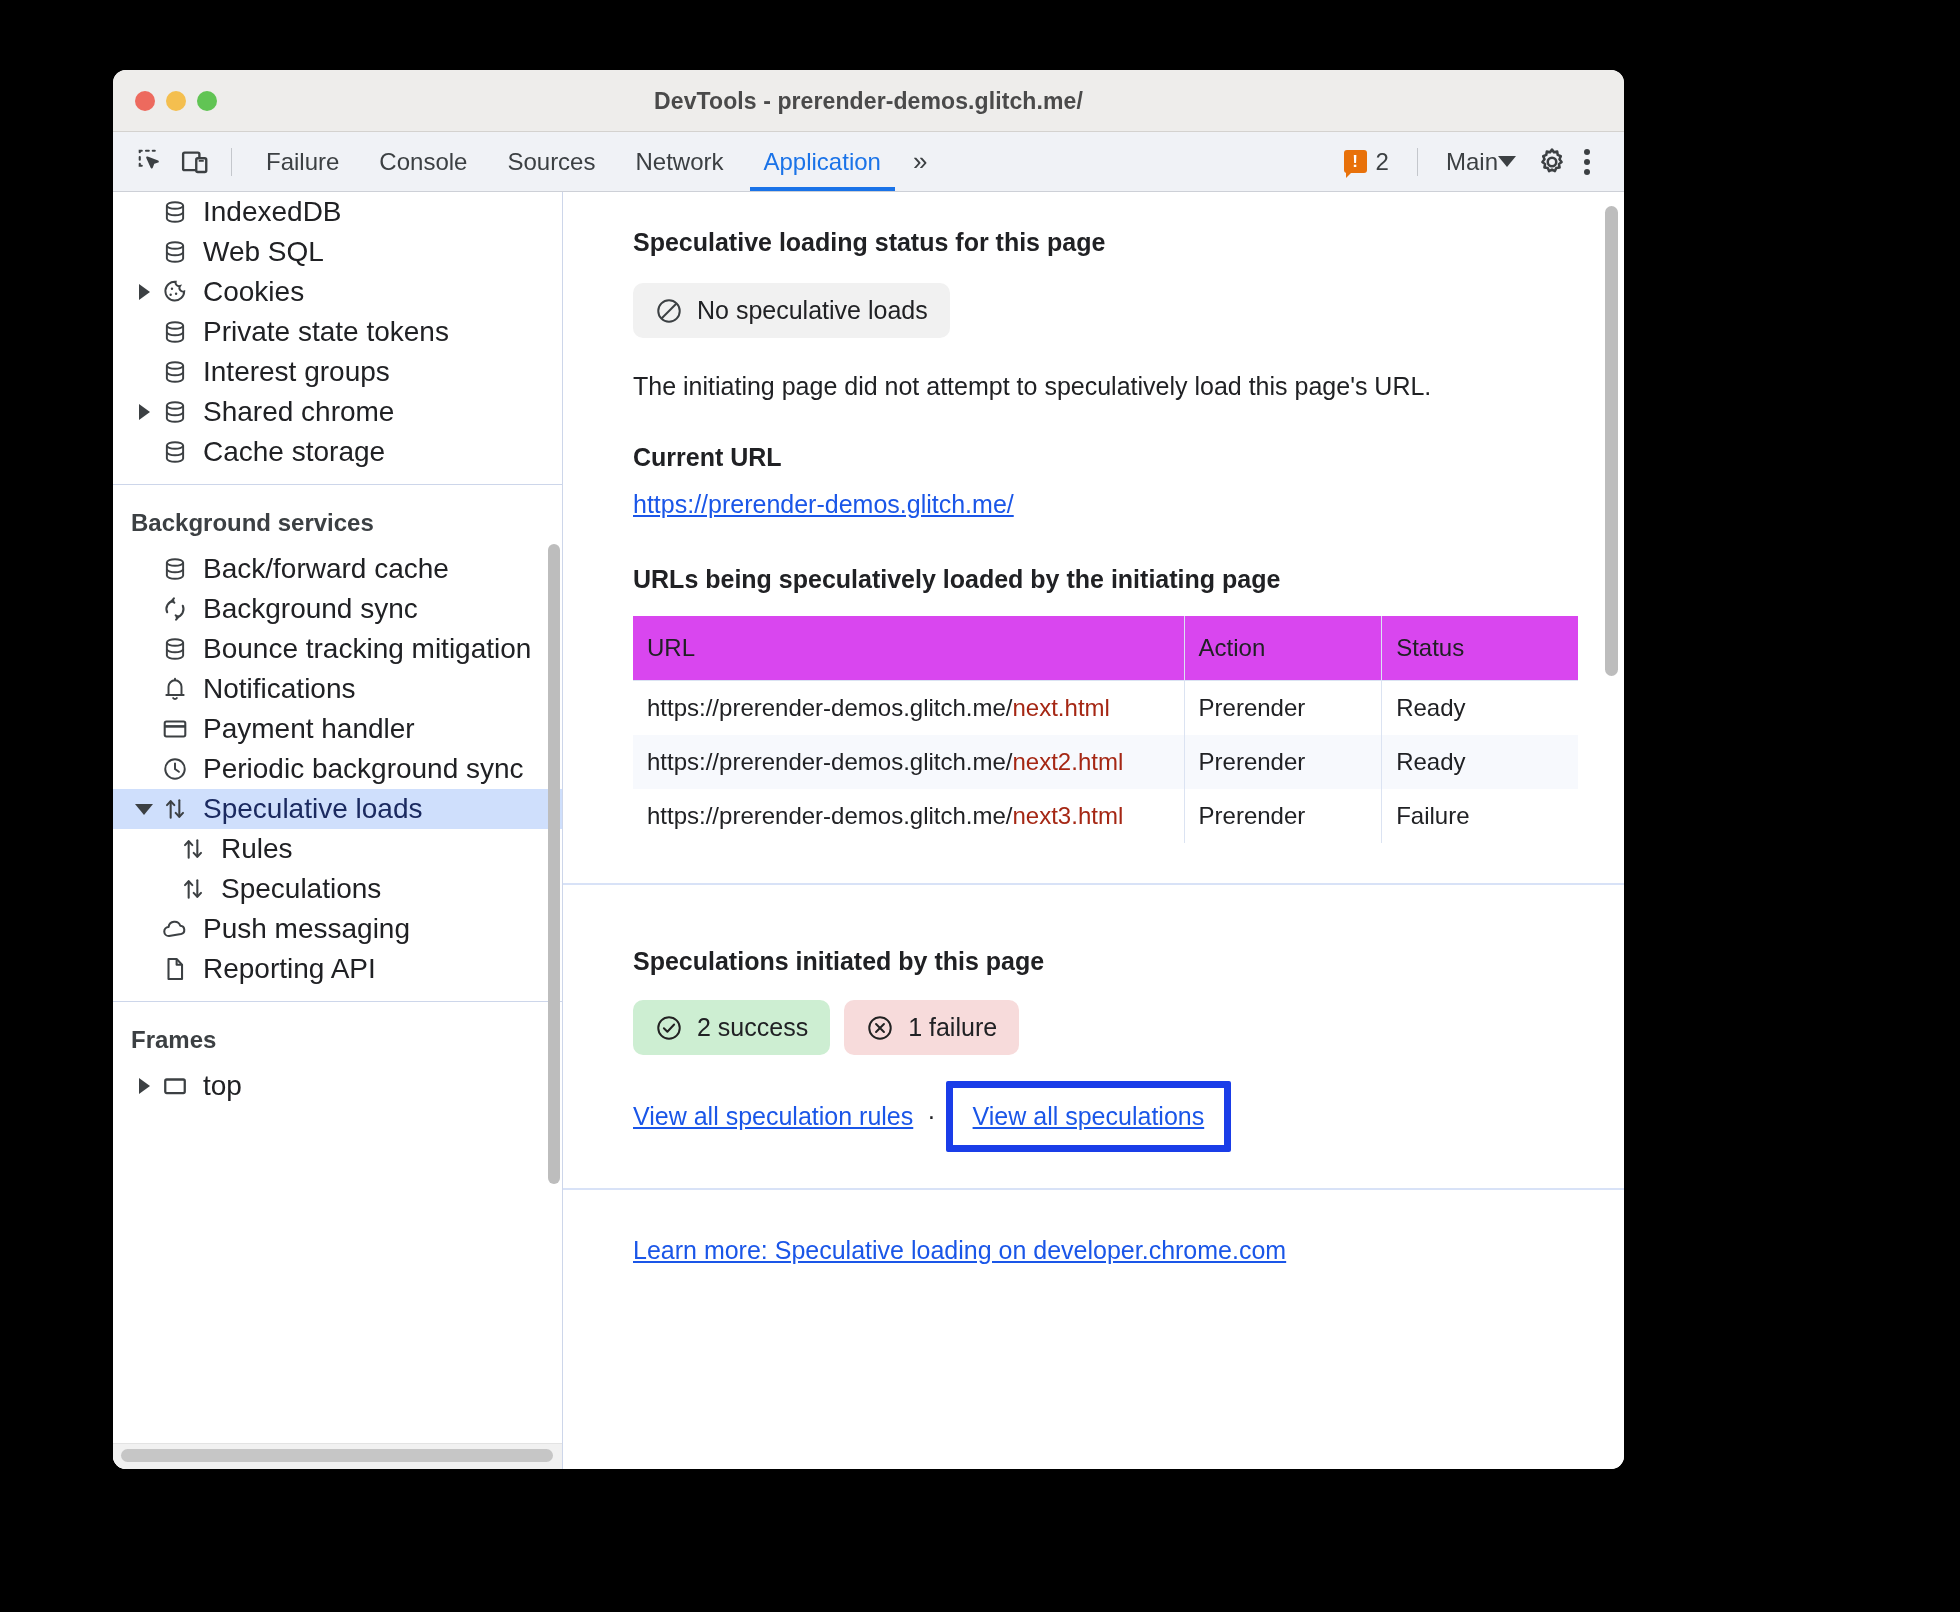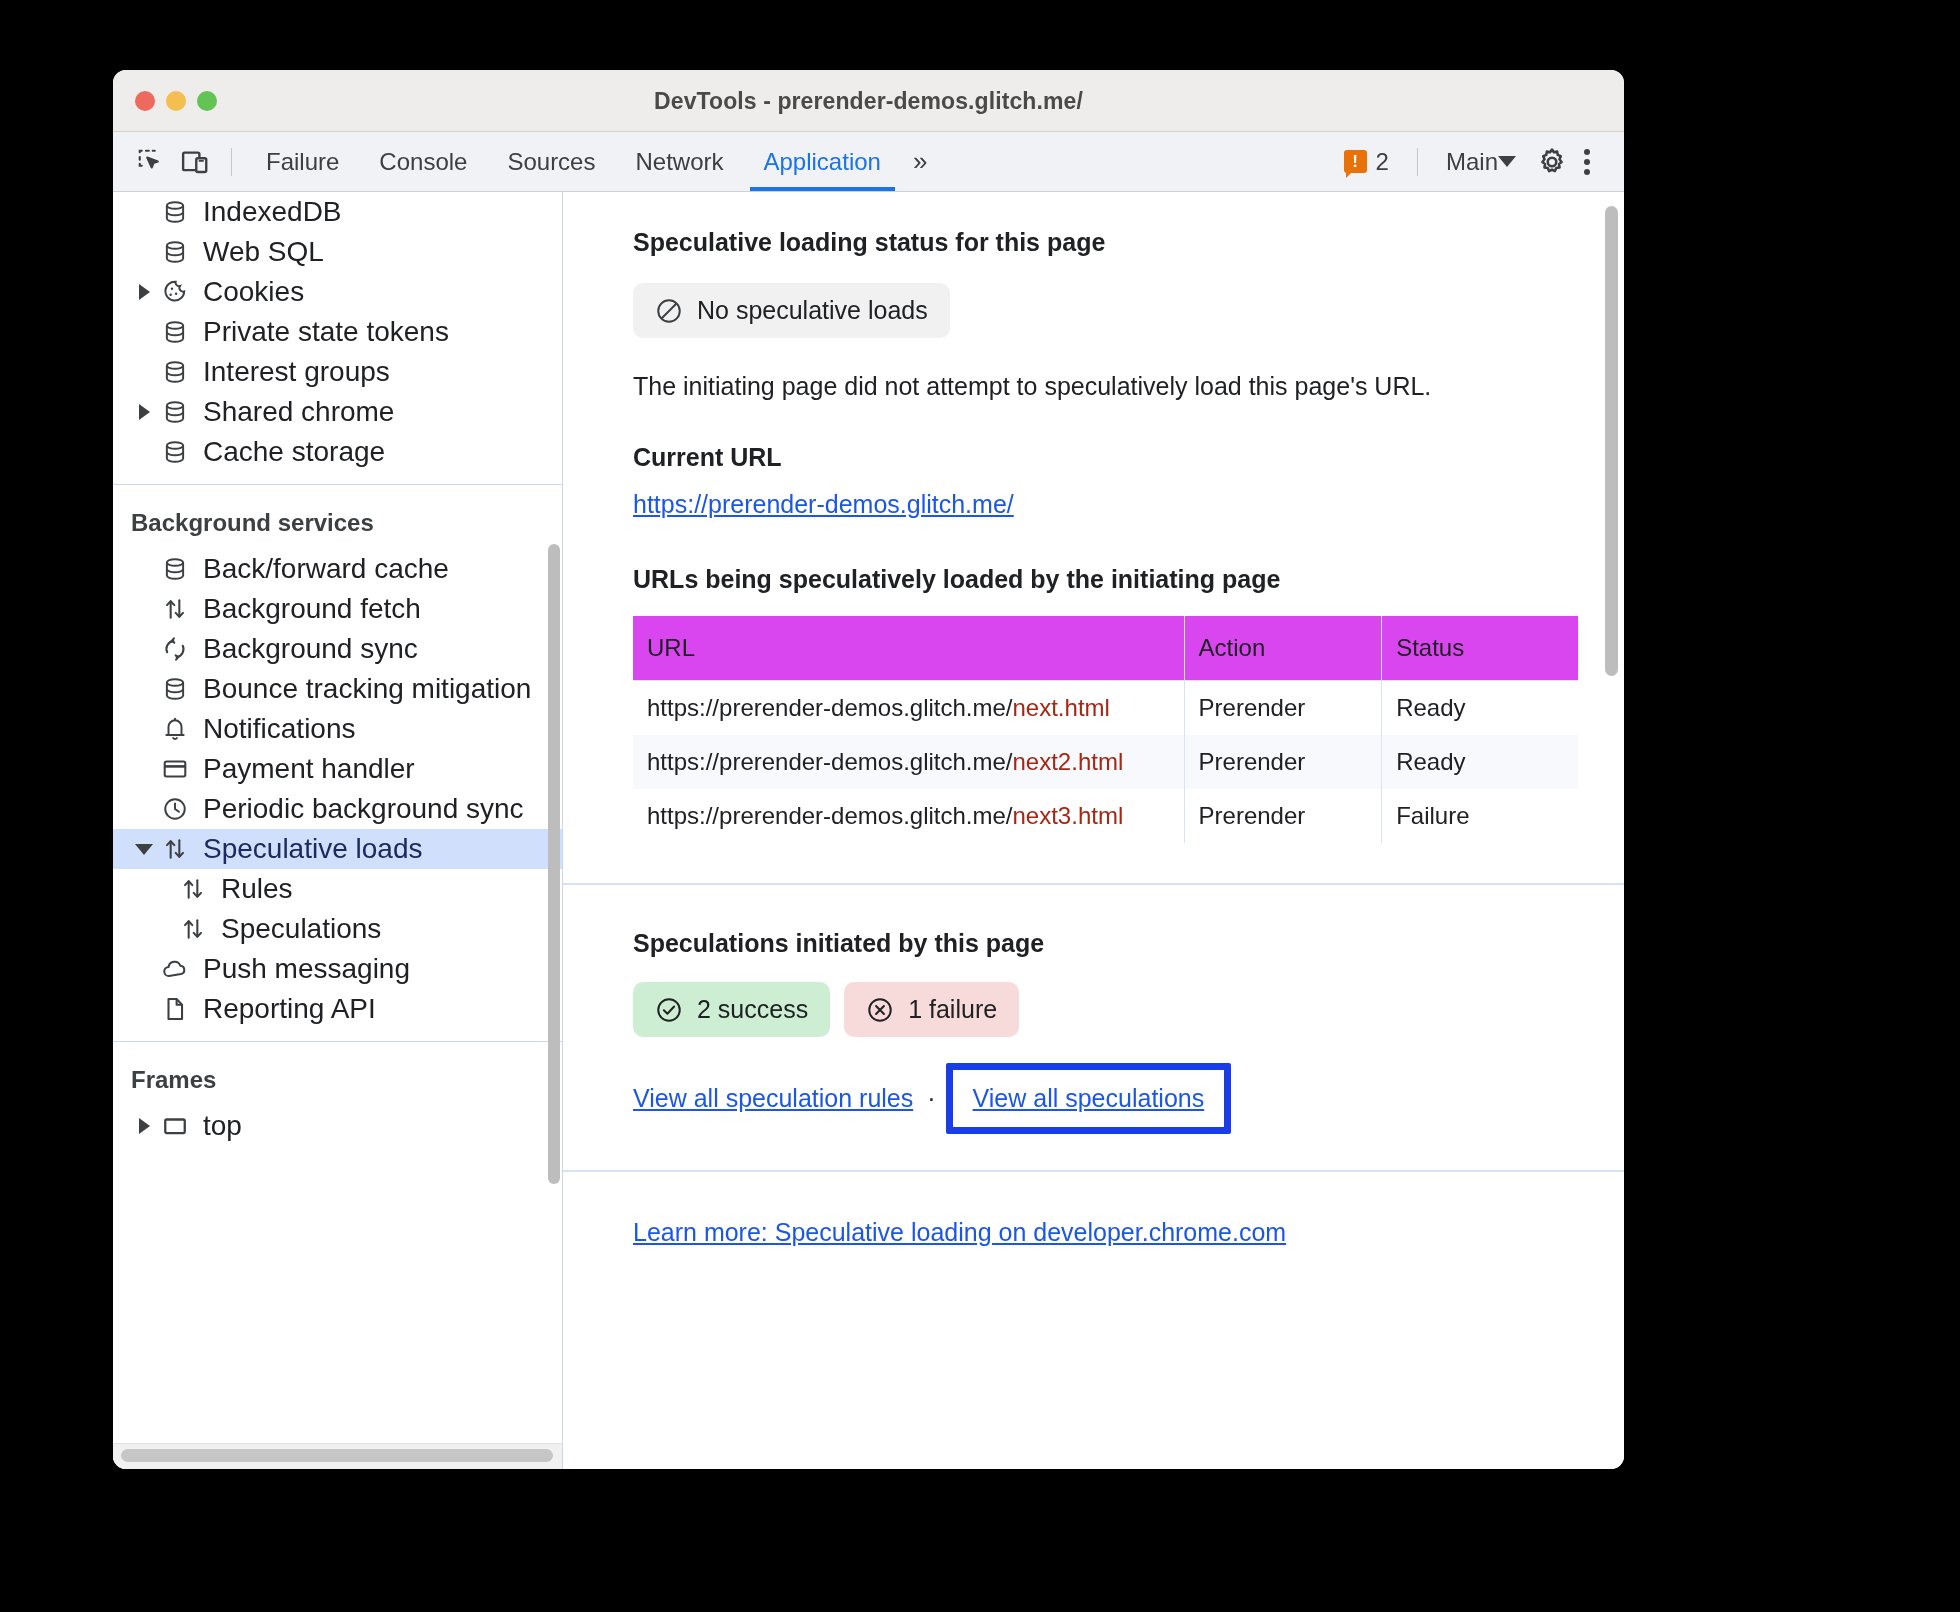--- a/index.html
+++ b/index.html
@@ -498,32 +498,20 @@
           <span class="sb-ico">
             <svg width="26" height="26" viewBox="0 0 24 24" fill="none" stroke="currentColor" stroke-width="1.8">
               <ellipse cx="12" cy="6" rx="7.5" ry="3"></ellipse>
                 <path d="M4.5 6v12c0 1.7 3.4 3 7.5 3s7.5-1.3 7.5-3V6"></path>
               <path d="M4.5 12c0 1.7 3.4 3 7.5 3s7.5-1.3 7.5-3"></path>
             </svg>
           </span>
           <span class="sb-label">Back/forward cache</span>
         </div>
 
-        <div class="sb-item indent-1">
-          <span class="sb-twisty"></span>
-          <span class="sb-ico">
-            <svg width="26" height="26" viewBox="0 0 24 24" fill="none" stroke="currentColor" stroke-width="1.9" stroke-linecap="round" stroke-linejoin="round">
-              <path d="M8 20V5"></path>
-                <path d="M4.6 8.4L8 4.8l3.4 3.6"></path>
-              <path d="M16 4v15"></path>
-                <path d="M12.6 15.6L16 19.2l3.4-3.6"></path>
-            </svg>
-          </span>
-          <span class="sb-label">Background fetch</span>
-        </div>
 
         <div class="sb-item indent-1">
           <span class="sb-twisty"></span>
           <span class="sb-ico">
             <svg width="26" height="26" viewBox="0 0 24 24" fill="none" stroke="currentColor" stroke-width="1.9" stroke-linecap="round" stroke-linejoin="round">
               <path d="M10.5 4.5A7.5 7.5 0 004.8 15"></path>
                 <path d="M11 2.2L9 4.6l2.4 1.6"></path>
               <path d="M13.5 19.5A7.5 7.5 0 0019.2 9"></path>
                 <path d="M13 21.8l2-2.4-2.4-1.6"></path>
             </svg>
@@ -714,21 +702,21 @@
                 <td class="col-url"><span>https://prerender-demos.glitch.me/</span><span class="url-tail">next3.html</span></td>
                 <td class="col-action">Prerender</td>
                 <td class="col-status">Failure</td>
               </tr>
             </tbody>
           </table>
         </div>
 
         <div class="sec-divider"></div>
 
-        <div class="section" style="padding-top:44px; padding-bottom:50px;">
+        <div class="section" style="padding-top:62px; padding-bottom:50px;">
           <h3 class="blk-title" style="margin-bottom:24px;">Speculations initiated by this page</h3>
 
           <div style="display:flex; gap:14px;">
             <div class="chip green">
               <span class="chip-icon">
                 <svg width="28" height="28" viewBox="0 0 24 24" fill="none" stroke="#222" stroke-width="1.7">
                   <circle cx="12" cy="12" r="9.2"></circle>
                     <path d="M7.6 12.2l3 3 5.8-6.2" stroke-linecap="round" stroke-linejoin="round"></path>
                 </svg>
               </span>

